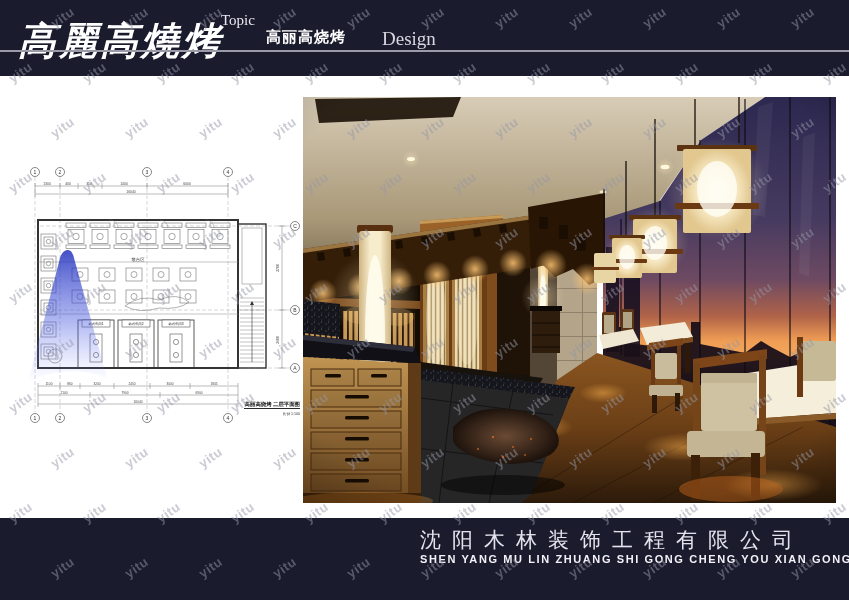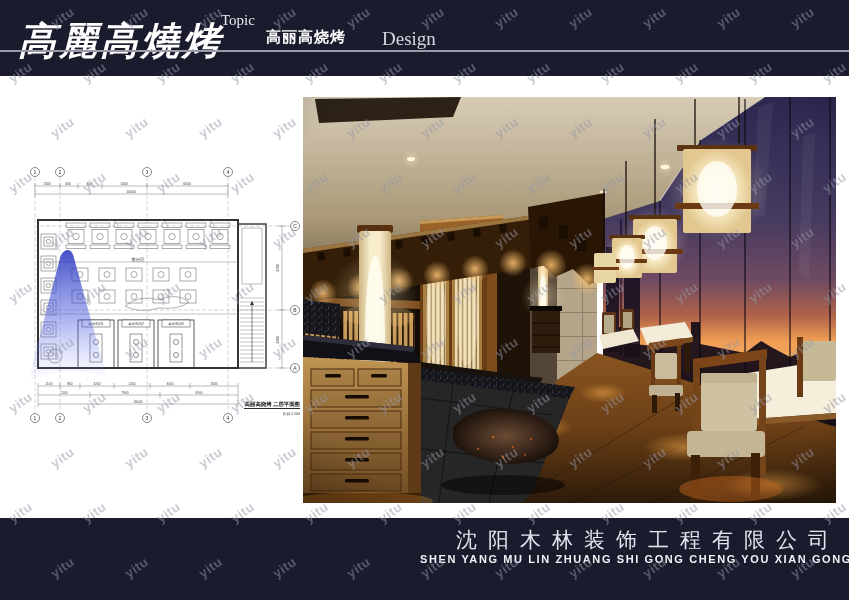--- a/index.html
+++ b/index.html
@@ -10,21 +10,21 @@
   .band-header{top:0;height:76px;}
   .band-footer{top:518px;height:82px;}
   .hdr-title{position:absolute;left:18px;top:16px;font-size:38px;font-weight:bold;font-style:italic;
              letter-spacing:3px;color:#ffffff;white-space:nowrap;}
   .hdr-topic{position:absolute;left:221px;top:12px;font-size:15px;color:#e8e8f0;}
   .hdr-sub{position:absolute;left:266px;top:28px;font-size:15px;font-weight:bold;color:#ffffff;letter-spacing:1px;}
   .hdr-design{position:absolute;left:382px;top:28px;font-size:19px;color:#d8d8e2;}
   .hdr-rule{position:absolute;left:0;top:50px;width:849px;height:0;border-top:2px solid #9a9aa8;}
   .hdr-pinyin{position:absolute;left:24px;top:57px;font-size:11px;font-weight:bold;
               letter-spacing:3.2px;color:#e6e6ee;white-space:nowrap;}
-  .ftr-cn{position:absolute;left:420px;top:526px;width:420px;text-align:right;font-size:21px;
+  .ftr-cn{position:absolute;left:420px;top:526px;width:420px;text-align:left;font-size:21px;
           letter-spacing:11px;color:#e2e3ec;white-space:nowrap;}
   .ftr-pinyin{position:absolute;left:420px;top:553px;width:420px;text-align:center;
               font-family:"Liberation Sans",sans-serif;font-weight:bold;font-size:11px;
               letter-spacing:1.6px;color:#f2f2f8;white-space:nowrap;}
   
   .plan-wrap{position:absolute;left:10px;top:156px;width:292px;height:272px;}
   .photo-wrap{position:absolute;left:303px;top:97px;width:533px;height:406px;}
   .plan-wrap svg,.photo-wrap svg{display:block;width:100%;height:100%;}
   
   .wm-layer{position:absolute;left:0;top:0;width:849px;height:600px;pointer-events:none;z-index:50;}

